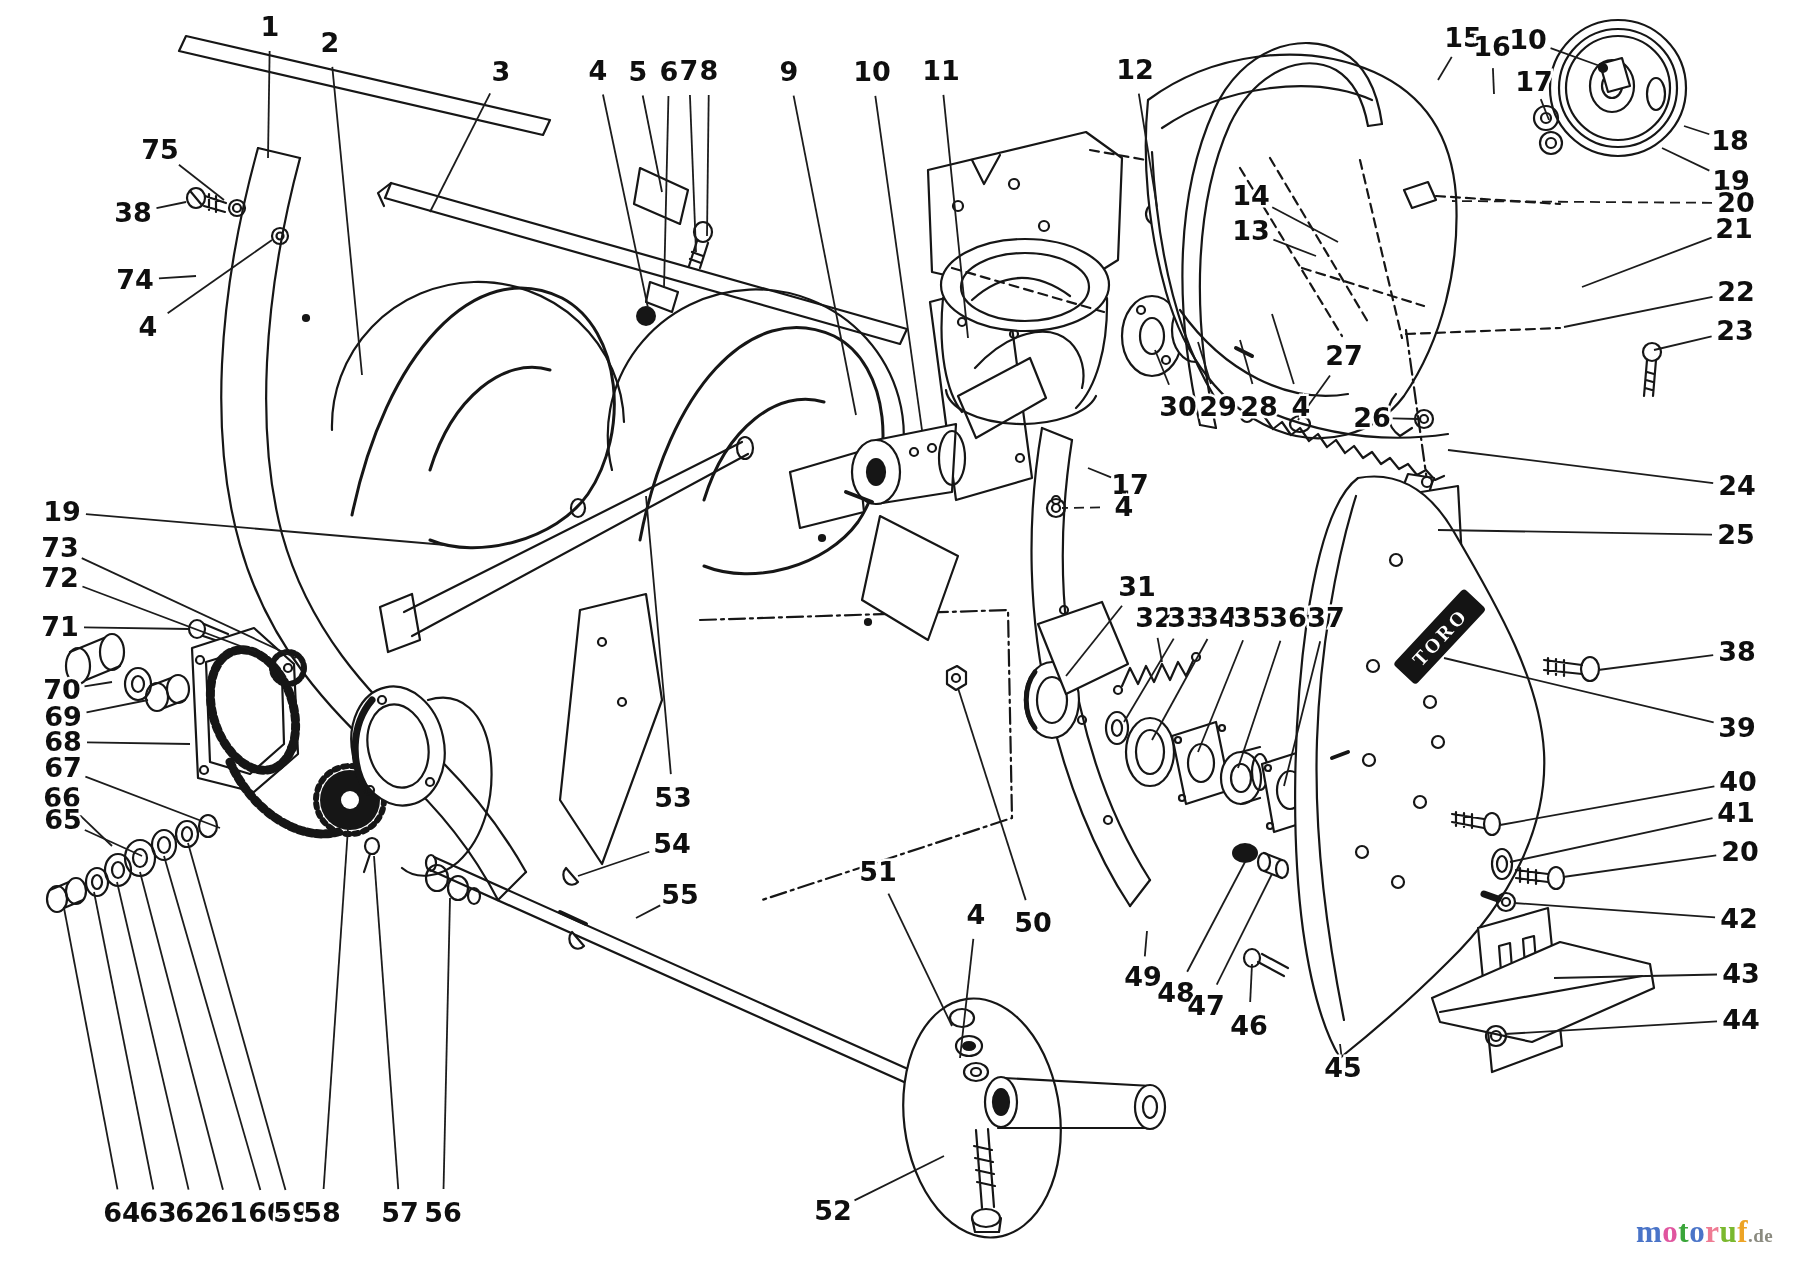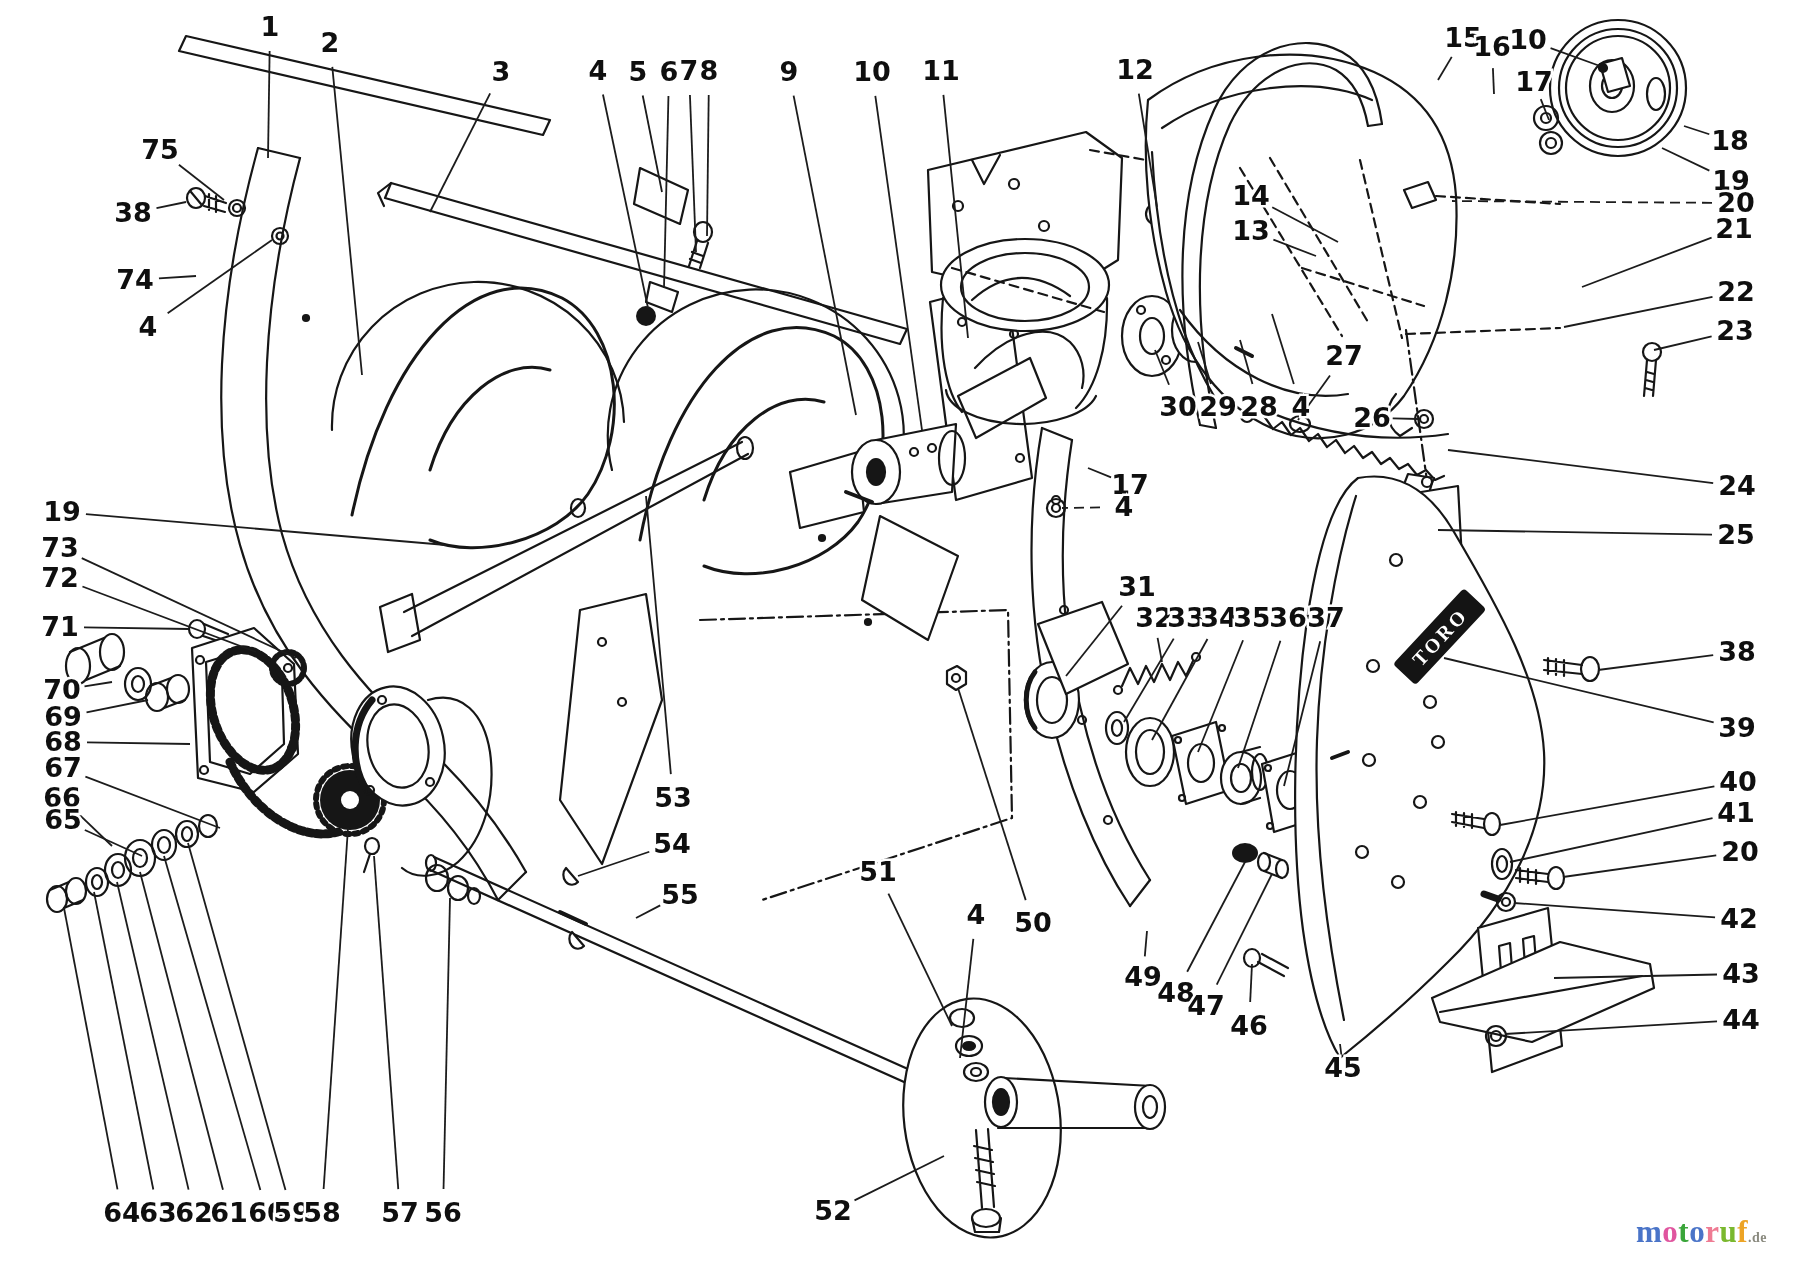--- a/index.html
+++ b/index.html
@@ -11,21 +11,21 @@
   .d{stroke-dasharray:9 6}
   .dd{stroke-dasharray:16 5 3 5}
   
   .co-line{stroke:#1c1c1c;stroke-width:1.8;fill:none}
   .co-line.dashed{stroke-dasharray:10 6}
   .co-num{font-family:"DejaVu Sans",sans-serif;font-weight:bold;font-size:27px;fill:#0f0f0f;
           text-anchor:middle;paint-order:stroke;stroke:#ffffff;stroke-width:5px}
   
   .watermark{position:absolute;left:1636px;top:1212px;font-family:"Liberation Serif",serif;
              font-weight:700;font-size:31px;line-height:40px;letter-spacing:.5px;white-space:nowrap}
-  .watermark .suffix{font-size:14px;font-weight:700}
+  .watermark .suffix{font-size:19px;font-weight:700}
 </style>
 </head>
 <body>
 
 <div class="canvas">
   <svg class="diagram" width="1800" height="1262" viewBox="0 0 1800 1262">
 
     <g id="art" stroke="#161616" stroke-width="2.2" fill="none" stroke-linecap="round" stroke-linejoin="round">
 
       <g>

